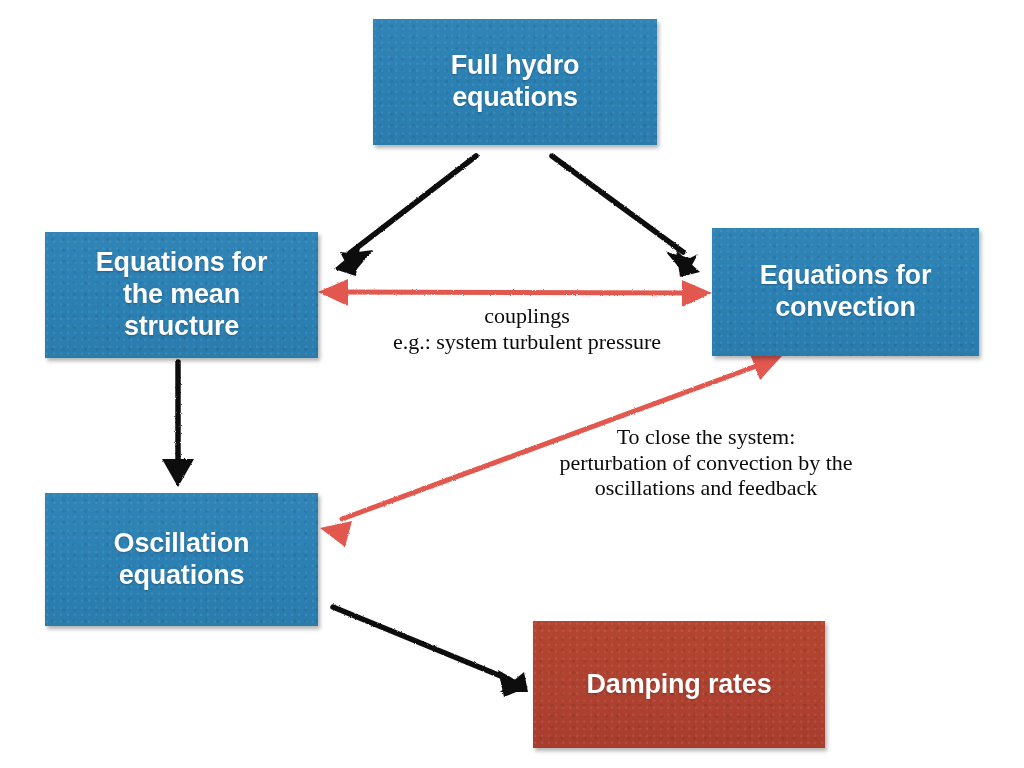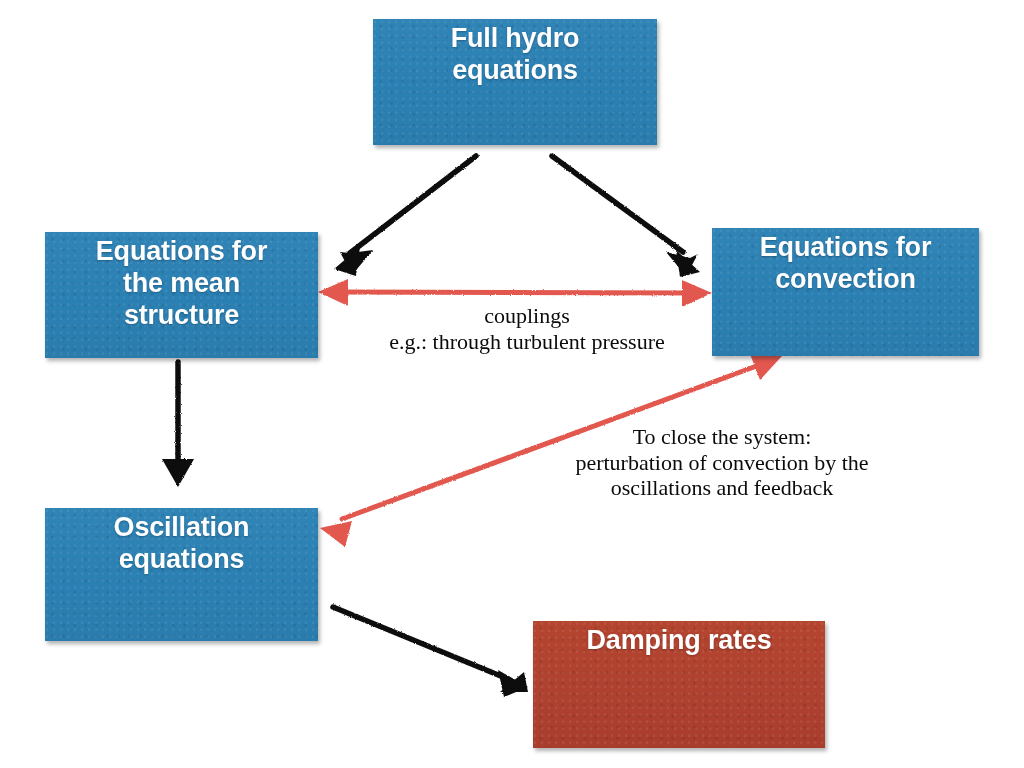--- a/index.html
+++ b/index.html
@@ -13,21 +13,21 @@
     height: 768px;
     background: #ffffff;
     overflow: hidden;
     font-family: "Liberation Sans", sans-serif;
   }
 
   
   .node {
     position: absolute;
     display: flex;
-    align-items: flex-start;
+    align-items: center;
     justify-content: center;
     text-align: center;
     color: #ffffff;
     font-family: "Liberation Sans", sans-serif;
     font-weight: bold;
     font-size: 27px;
     line-height: 1.18;
     letter-spacing: -0.2px;
     box-sizing: border-box;
     padding: 4px 8px;
@@ -127,29 +127,29 @@
     <span style="white-space:pre-line">Equations for
 the mean
 structure</span>
   </div>
 
   <div class="node blue" style="left:712px; top:228px; width:267px; height:128px;">
     <span style="white-space:pre-line">Equations for
 convection</span>
   </div>
 
-  <div class="node blue" style="left:45px; top:508px; width:273px; height:133px;">
+  <div class="node blue" style="left:45px; top:493px; width:273px; height:133px;">
     <span style="white-space:pre-line">Oscillation
 equations</span>
   </div>
 
   <div class="node red" style="left:533px; top:621px; width:292px; height:127px;">
     <span style="white-space:pre-line">Damping rates</span>
   </div>
 
   <div class="annot" style="left:337px; top:303px; width:380px;">couplings
-e.g.: through turbulent pressure</div>
+e.g.: system turbulent pressure</div>
 
-  <div class="annot" style="left:521px; top:424px; width:402px;">To close the system:
+  <div class="annot" style="left:505px; top:424px; width:402px;">To close the system:
 perturbation of convection by the
 oscillations and feedback</div>
 
 </div>
 
 </body></html>

